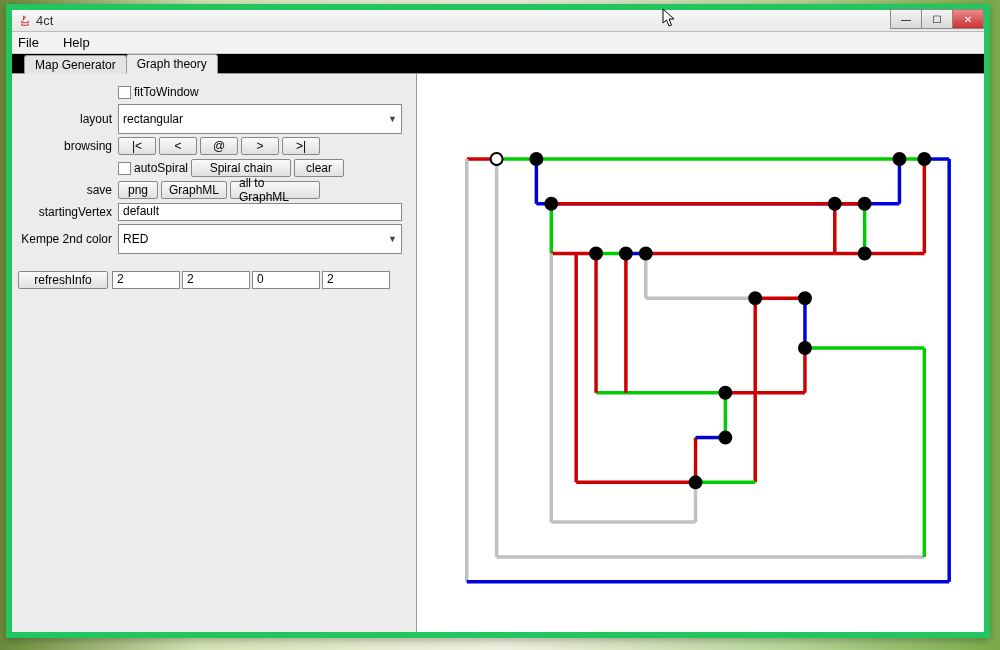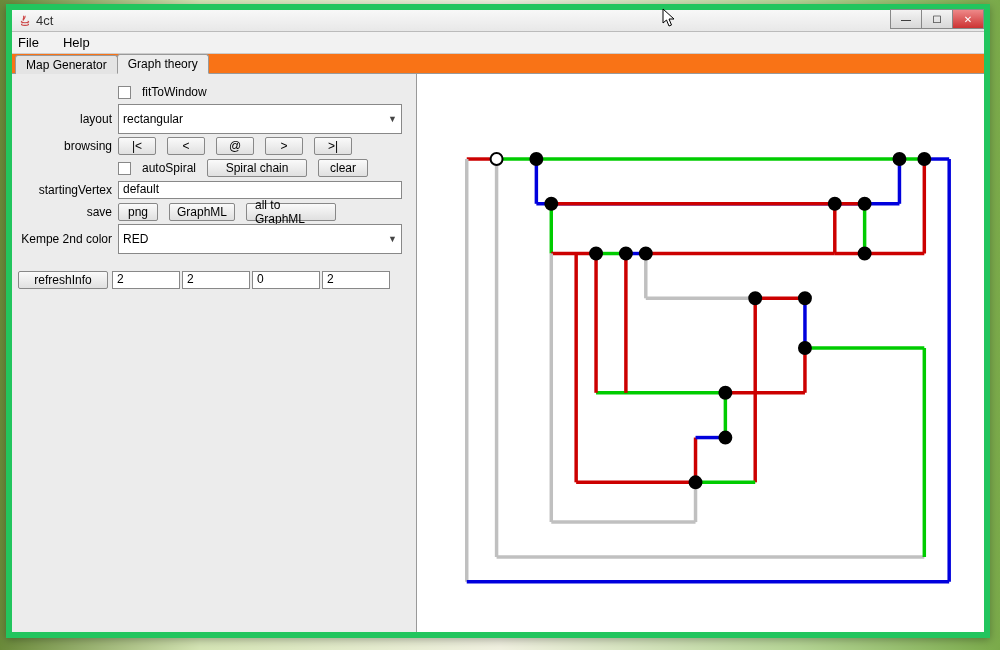--- a/index.html
+++ b/index.html
@@ -6,29 +6,29 @@
 body { background: linear-gradient(90deg, #6a8a3a 0%, #d4e4b4 20%, #f0f0e0 50%, #b4d494 80%, #7aaa4a 100%); width: 1000px; height: 650px; overflow: hidden; }
 .window { position: absolute; left: 6px; top: 4px; width: 984px; height: 634px; background: #ececec; border: 6px solid #22c55e; box-shadow: 0 2px 8px rgba(0,0,0,0.3); }
 .titlebar { height: 22px; background: linear-gradient(#f8f8f8, #e8e8e8); display: flex; align-items: center; padding-left: 6px; border-bottom: 1px solid #bbb; position: relative; }
 .titlebar .java-icon { width: 14px; height: 14px; margin-right: 4px; }
 .titlebar .title { font-size: 13px; color: #333; }
 .winbtns { position: absolute; right: 0; top: -1px; display: flex; }
 .winbtn { width: 32px; height: 20px; border: 1px solid #888; background: linear-gradient(#f4f4f4, #d8d8d8); display: flex; align-items: center; justify-content: center; font-size: 10px; margin-left: -1px; }
 .winbtn.close { background: linear-gradient(#e88, #c33); color: #fff; }
 .menubar { height: 22px; background: #f2f2f2; display: flex; align-items: center; padding-left: 6px; gap: 24px; border-bottom: 1px solid #ccc; }
 .menubar span { font-size: 13px; }
-.tabrow { height: 20px; background: #f97316; display: flex; align-items: flex-end; padding-left: 3px; border-bottom: 1px solid #999; }
+.tabrow { height: 20px; background: #000000; display: flex; align-items: flex-end; padding-left: 12px; border-bottom: 1px solid #999; }
 .tab { padding: 2px 10px; border: 1px solid #999; border-bottom: none; background: #e4e4e4; margin-right: -1px; position: relative; top: 1px; font-size: 12px; border-radius: 3px 3px 0 0;}
 .tab.active { background: #ececec; border-bottom: 1px solid #ececec; }
 .content { display: flex; height: calc(100% - 64px); }
 .leftpane { width: 404px; padding: 8px 6px; }
 .rightpane { flex: 1; border-left: 1px solid #999; background: #fff; position: relative; }
 .formrow { display: flex; align-items: center; min-height: 20px; margin-bottom: 2px; }
 .formrow .lbl { width: 100px; text-align: right; padding-right: 6px; font-size: 12px; }
-.formrow .ctrl { display: flex; align-items: center; gap: 11px; }
+.formrow .ctrl { display: flex; align-items: center; gap: 3px; }
 .chk { width: 13px; height: 13px; border: 1px solid #888; background: #fff; }
 .select { border: 1px solid #888; background: #fff; height: 30px; padding: 0 4px; font-size: 12px; display: flex; align-items: center; justify-content: space-between; }
 .select .arrow { font-size: 9px; color: #444; }
 .btn { border: 1px solid #888; background: linear-gradient(#fafafa,#e0e0e0); padding: 0 8px; height: 18px; font-size: 12px; display: inline-flex; align-items: center; justify-content: center; border-radius: 2px; }
 .navbtn { width: 38px; }
 .input { border: 1px solid #888; background: #fff; height: 18px; padding: 0 4px; font-size: 12px; }
 .graph-svg { position: absolute; left: 0; top: 0; width: 100%; height: 100%; }
 .cursor { position: absolute; left: 662px; top: 8px; font-size: 16px; color: #000; pointer-events: none; }
 </style>
 </head>
@@ -88,32 +88,32 @@
         <div class="lbl"></div>
         <div class="ctrl">
           <div class="chk"></div>
           <span>autoSpiral</span>
           <div class="btn" style="width:100px">Spiral chain</div>
           <div class="btn" style="width:50px">clear</div>
         </div>
       </div>
 
       <div class="formrow">
+        <div class="lbl">save</div>
+        <div class="ctrl">
+          <div class="btn" style="width:40px">png</div>
+          <div class="btn" style="width:66px">GraphML</div>
+          <div class="btn" style="width:90px">all to GraphML</div>
+        </div>
+      </div>
+
+      <div class="formrow">
         <div class="lbl">startingVertex</div>
         <div class="input" style="width:284px">
           <span>default</span>
-        </div>
-      </div>
-
-      <div class="formrow">
-        <div class="lbl">save</div>
-        <div class="ctrl">
-          <div class="btn" style="width:40px">png</div>
-          <div class="btn" style="width:66px">GraphML</div>
-          <div class="btn" style="width:90px">all to GraphML</div>
         </div>
       </div>
 
       <div class="formrow">
         <div class="lbl">Kempe 2nd color</div>
         <div class="select" style="width:284px">
           <span>RED</span>
           <span class="arrow">▼</span>
         </div>
       </div>

